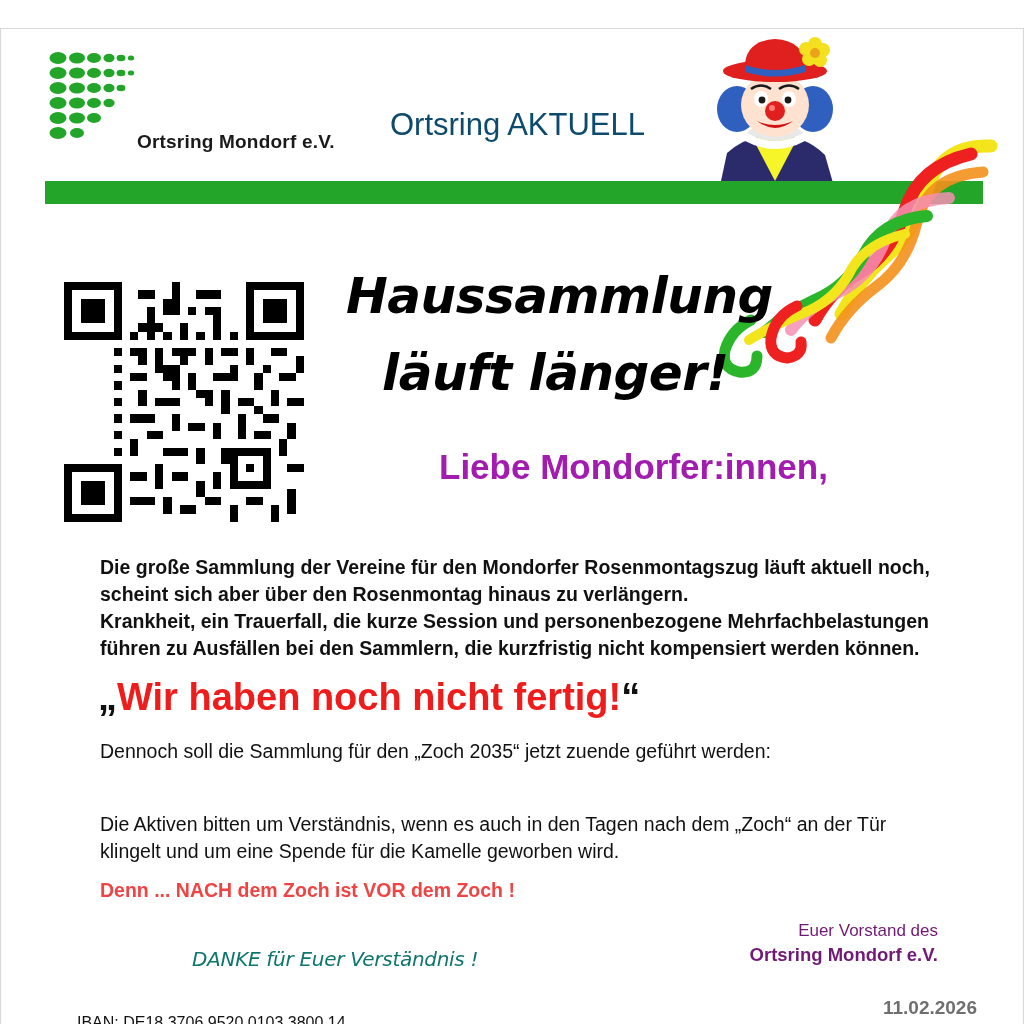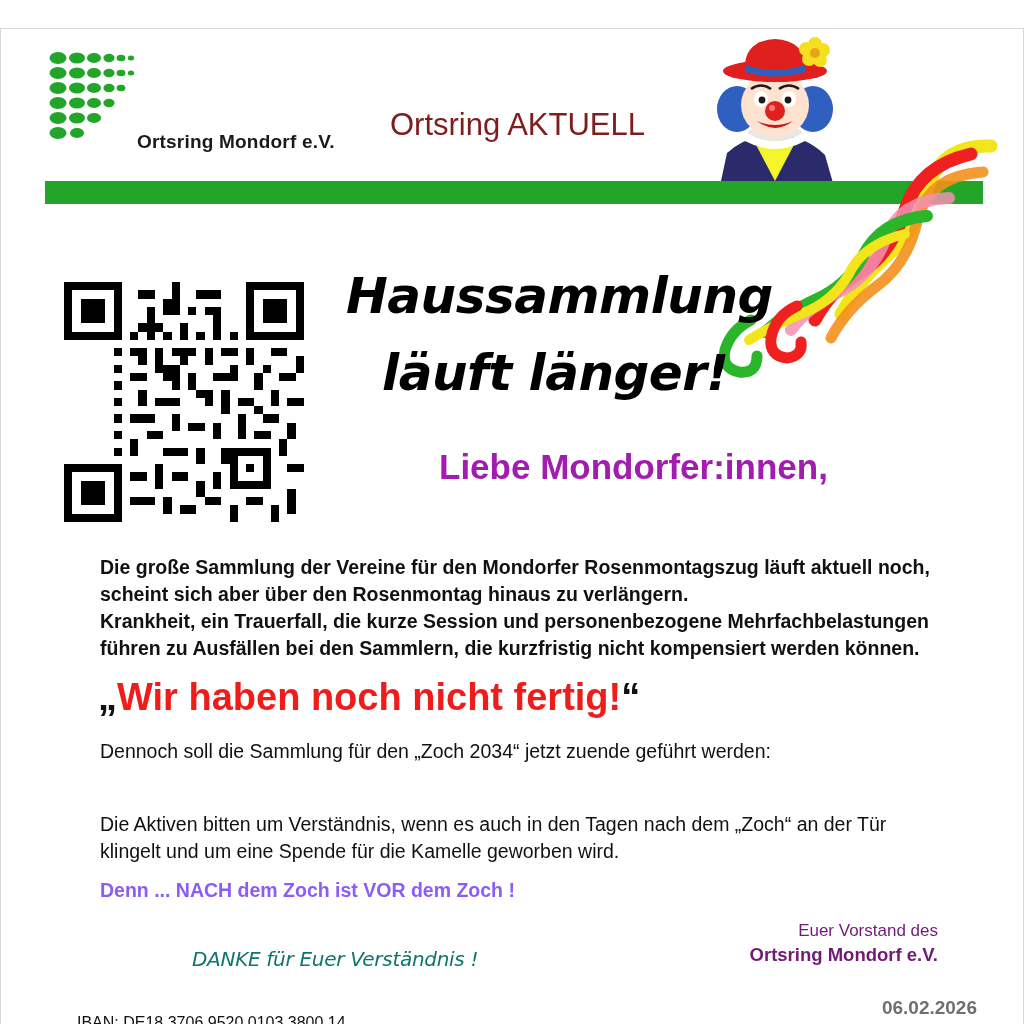--- a/index.html
+++ b/index.html
@@ -52,21 +52,21 @@
     font-weight: bold;
     color: #1a1a1a;
     letter-spacing: 0.2px;
     white-space: nowrap;
   }
   .aktuell-title {
     position: absolute;
     left: 389px;
     top: 78px;
     font-size: 31px;
-    color: #7f1d1d;
+    color: #0c4a6e;
     white-space: nowrap;
     text-align: center;
   }
   .green-bar {
     position: absolute;
     left: 44px;
     top: 152px;
     width: 938px;
     height: 23px;
     background: #22a529;
@@ -154,21 +154,21 @@
     color: #111111;
   }
   .para2 { top: 709px; }
   .para3 { top: 782px; }
   .bold-line {
     position: absolute;
     left: 99px;
     top: 850px;
     font-size: 19.5px;
     font-weight: bold;
-    color: #8b5cf6;
+    color: #ef4444;
     white-space: nowrap;
   }
   .danke {
     position: absolute;
     left: 191px;
     top: 918px;
     font-family: "DejaVu Sans", sans-serif;
     font-size: 20px;
     font-weight: normal;
     font-style: italic;
@@ -431,30 +431,30 @@
   <div class="body-block para1">
     <span>Die große Sammlung der Vereine für den Mondorfer Rosenmontagszug läuft aktuell noch, scheint sich aber über den Rosenmontag hinaus zu verlängern.</span><br>
     <span>Krankheit, ein Trauerfall, die kurze Session und personenbezogene Mehrfachbelastungen führen zu Ausfällen bei den Sammlern, die kurzfristig nicht kompensiert werden können.</span>
   </div>
 
   <div class="quote-red">
     <span class="qmark">„</span><span>Wir haben noch nicht fertig!</span><span class="qmark">“</span>
   </div>
 
   <div class="body-block para2">
-    <span>Dennoch soll die Sammlung für den „Zoch 2034“ jetzt zuende geführt werden:</span><br>
+    <span>Dennoch soll die Sammlung für den „Zoch 2035“ jetzt zuende geführt werden:</span><br>
   </div>
 
   <div class="body-block para3">Die Aktiven bitten um Verständnis, wenn es auch in den Tagen nach dem „Zoch“ an der Tür klingelt und um eine Spende für die Kamelle geworben wird.</div>
 
   <div class="bold-line">Denn ... NACH dem Zoch ist VOR dem Zoch !</div>
 
   <div class="danke">DANKE für Euer Verständnis !</div>
 
   <div class="signature">
     <div>Euer Vorstand des</div>
     <div class="org">Ortsring Mondorf e.V.</div>
   </div>
 
   <div class="iban">IBAN: DE18 3706 9520 0103 3800 14</div>
-  <div class="date">06.02.2026</div>
+  <div class="date">11.02.2026</div>
 
 </div>
 
 </body></html>

